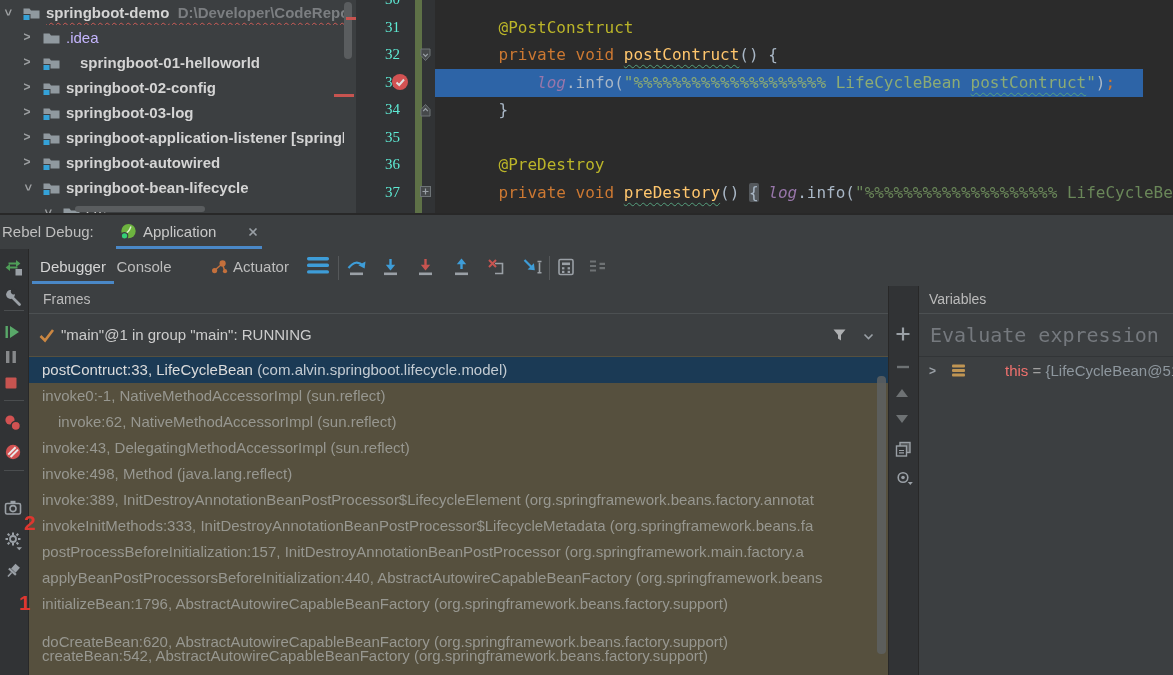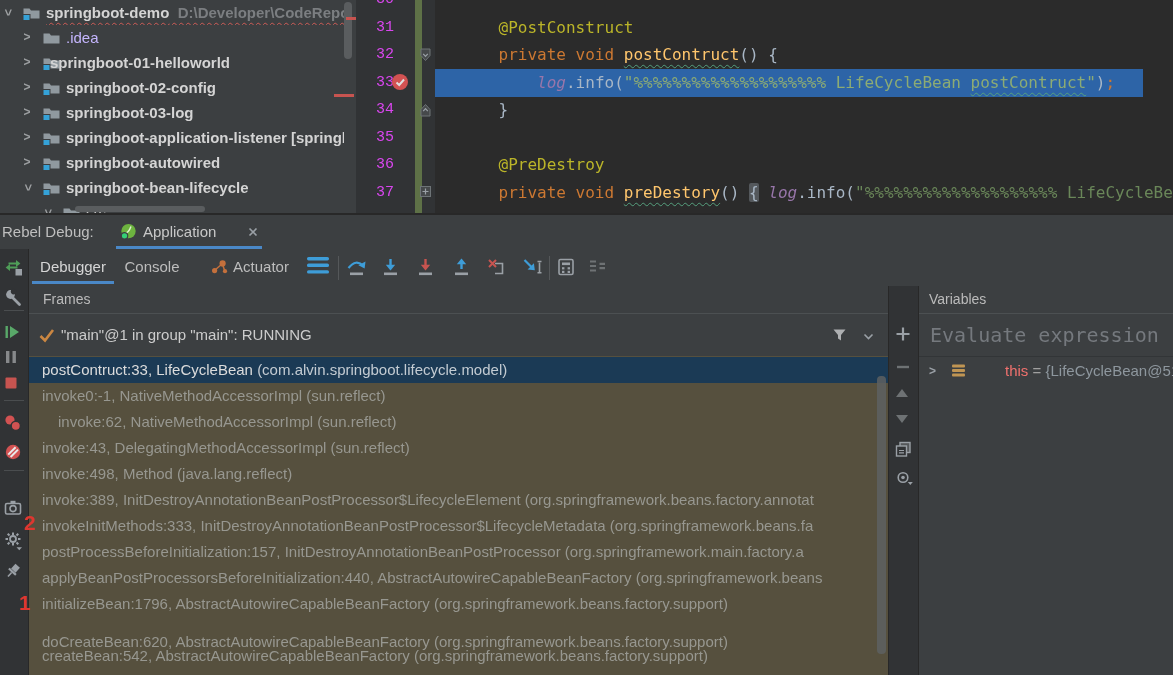--- a/index.html
+++ b/index.html
@@ -17,22 +17,22 @@
   .idea-color{color:#c4b5fd;}
   .err-underline{text-decoration-line:underline;text-decoration-style:wavy;text-decoration-color:#cf5b56;text-decoration-thickness:1px;text-underline-offset:4px;}
   .tpath{color:#7b7e81;font-size:15px;}
   .vthumb{background:#5a5d5f;border-radius:4px;}
   .errmark{background:#c75450;}
   
   #editor{left:356px;top:0;width:817px;height:213px;background:#2b2b2b;overflow:hidden;}
   #gutter-bg{left:0;top:0;width:79px;height:213px;background:#313335;}
   #changebar{left:59px;top:0;width:7px;height:213px;background:#5e7147;}
   #execband{left:79px;top:69.25px;width:708px;height:27.5px;background:#2d64a7;}
-  .lnum{position:absolute;left:8px;width:30px;height:27.5px;line-height:27.5px;text-align:right;
-        font-family:Liberation Mono, monospace;font-size:15px;color:#d946ef;}
+  .lnum{position:absolute;left:14px;width:30px;height:27.5px;line-height:27.5px;text-align:right;
+        font-family:Liberation Serif, serif;font-size:15px;color:#5eead4;}
   .codeline{position:absolute;left:104px;height:27.5px;line-height:27.5px;white-space:pre;
         font-family:"DejaVu Sans Mono",monospace;font-size:16px;color:#a9b7c6;}
   .c-ann{color:#bbb529;} .c-kw{color:#cc7832;} .c-decl{color:#ffc66d;}
   .c-pl{color:#a9b7c6;} .c-str{color:#6a8759;} .c-fld{color:#9876aa;font-style:italic;}
   .exec .c-str{color:#8cab74;}
   .c-u{text-decoration-line:underline;text-decoration-style:wavy;text-decoration-color:#55a07e;text-decoration-thickness:1px;text-underline-offset:4px;}
   .c-brace{background:#54585c;border-radius:2px;}
   .foldicon{position:absolute;left:64px;}
   
   #divider{left:0;top:213px;width:1173px;height:2px;background:#282828;}
@@ -118,21 +118,21 @@
           <span class="tlabel idea-color" style="left: 66px;">.idea</span>
         </div>
         <div class="tree-row" style="top: 50px;">
           <span class="chev" style="left: 20px;">&gt;</span>
           <span class="ticon" style="left: 42px;">
             <svg width="19" height="16">
               <path d="M1.5 3.5 h6 l1.5 2 h8.5 v8 h-16 z" fill="#90999f"></path>
               <rect x="1" y="9.5" width="7" height="6" fill="#35a2d8" stroke="#3c3f41" stroke-width="1"></rect>
             </svg>
           </span>
-          <span class="tlabel bold" style="left: 50px;">springboot-01-helloworld</span>
+          <span class="tlabel bold" style="left: 80px;">springboot-01-helloworld</span>
         </div>
         <div class="tree-row" style="top: 75px;">
           <span class="chev" style="left: 20px;">&gt;</span>
           <span class="ticon" style="left: 42px;">
             <svg width="19" height="16">
               <path d="M1.5 3.5 h6 l1.5 2 h8.5 v8 h-16 z" fill="#90999f"></path>
               <rect x="1" y="9.5" width="7" height="6" fill="#35a2d8" stroke="#3c3f41" stroke-width="1"></rect>
             </svg>
           </span>
           <span class="tlabel bold" style="left: 66px;">springboot-02-config</span>
@@ -262,21 +262,21 @@
           <svg width="14" height="14">
             <path d="M3.5 3.5 L10.5 10.5 M10.5 3.5 L3.5 10.5" stroke="#9aa0a6" stroke-width="1.6"></path>
           </svg>
         </span>
       <div class="underline"></div>
     </div>
   </div>
 
   <div id="toolrow" class="abs">
       <div class="dtab" style="left: 0px; width: 90px; color: rgb(214, 214, 214);"><span>Debugger</span><div class="dul"></div></div>
-      <div class="dtab" style="left: 84px; width: 80px;"><span>Console</span></div>
+      <div class="dtab" style="left: 76px; width: 80px;"><span>Console</span></div>
       <div class="dtab" style="left: 176px; width: 94px;"><span style="position: absolute; left: 6px; top: 9px;">
           <svg width="19" height="18">
             <path d="M5 12 L12 6 M12.5 6.5 L14.5 12" stroke="#c4703c" stroke-width="1.5" fill="none"></path>
             <circle cx="4.6" cy="12.6" r="2.6" fill="#c4703c"></circle>
             <circle cx="12.6" cy="5.4" r="3.1" fill="#c4703c"></circle>
             <circle cx="15" cy="13.2" r="2.1" fill="#c4703c"></circle>
           </svg>
         </span><span style="margin-left: 20px;">Actuator</span></div>
       <div class="toolbtn" style="left: 279px;">
         <svg width="22" height="17">

